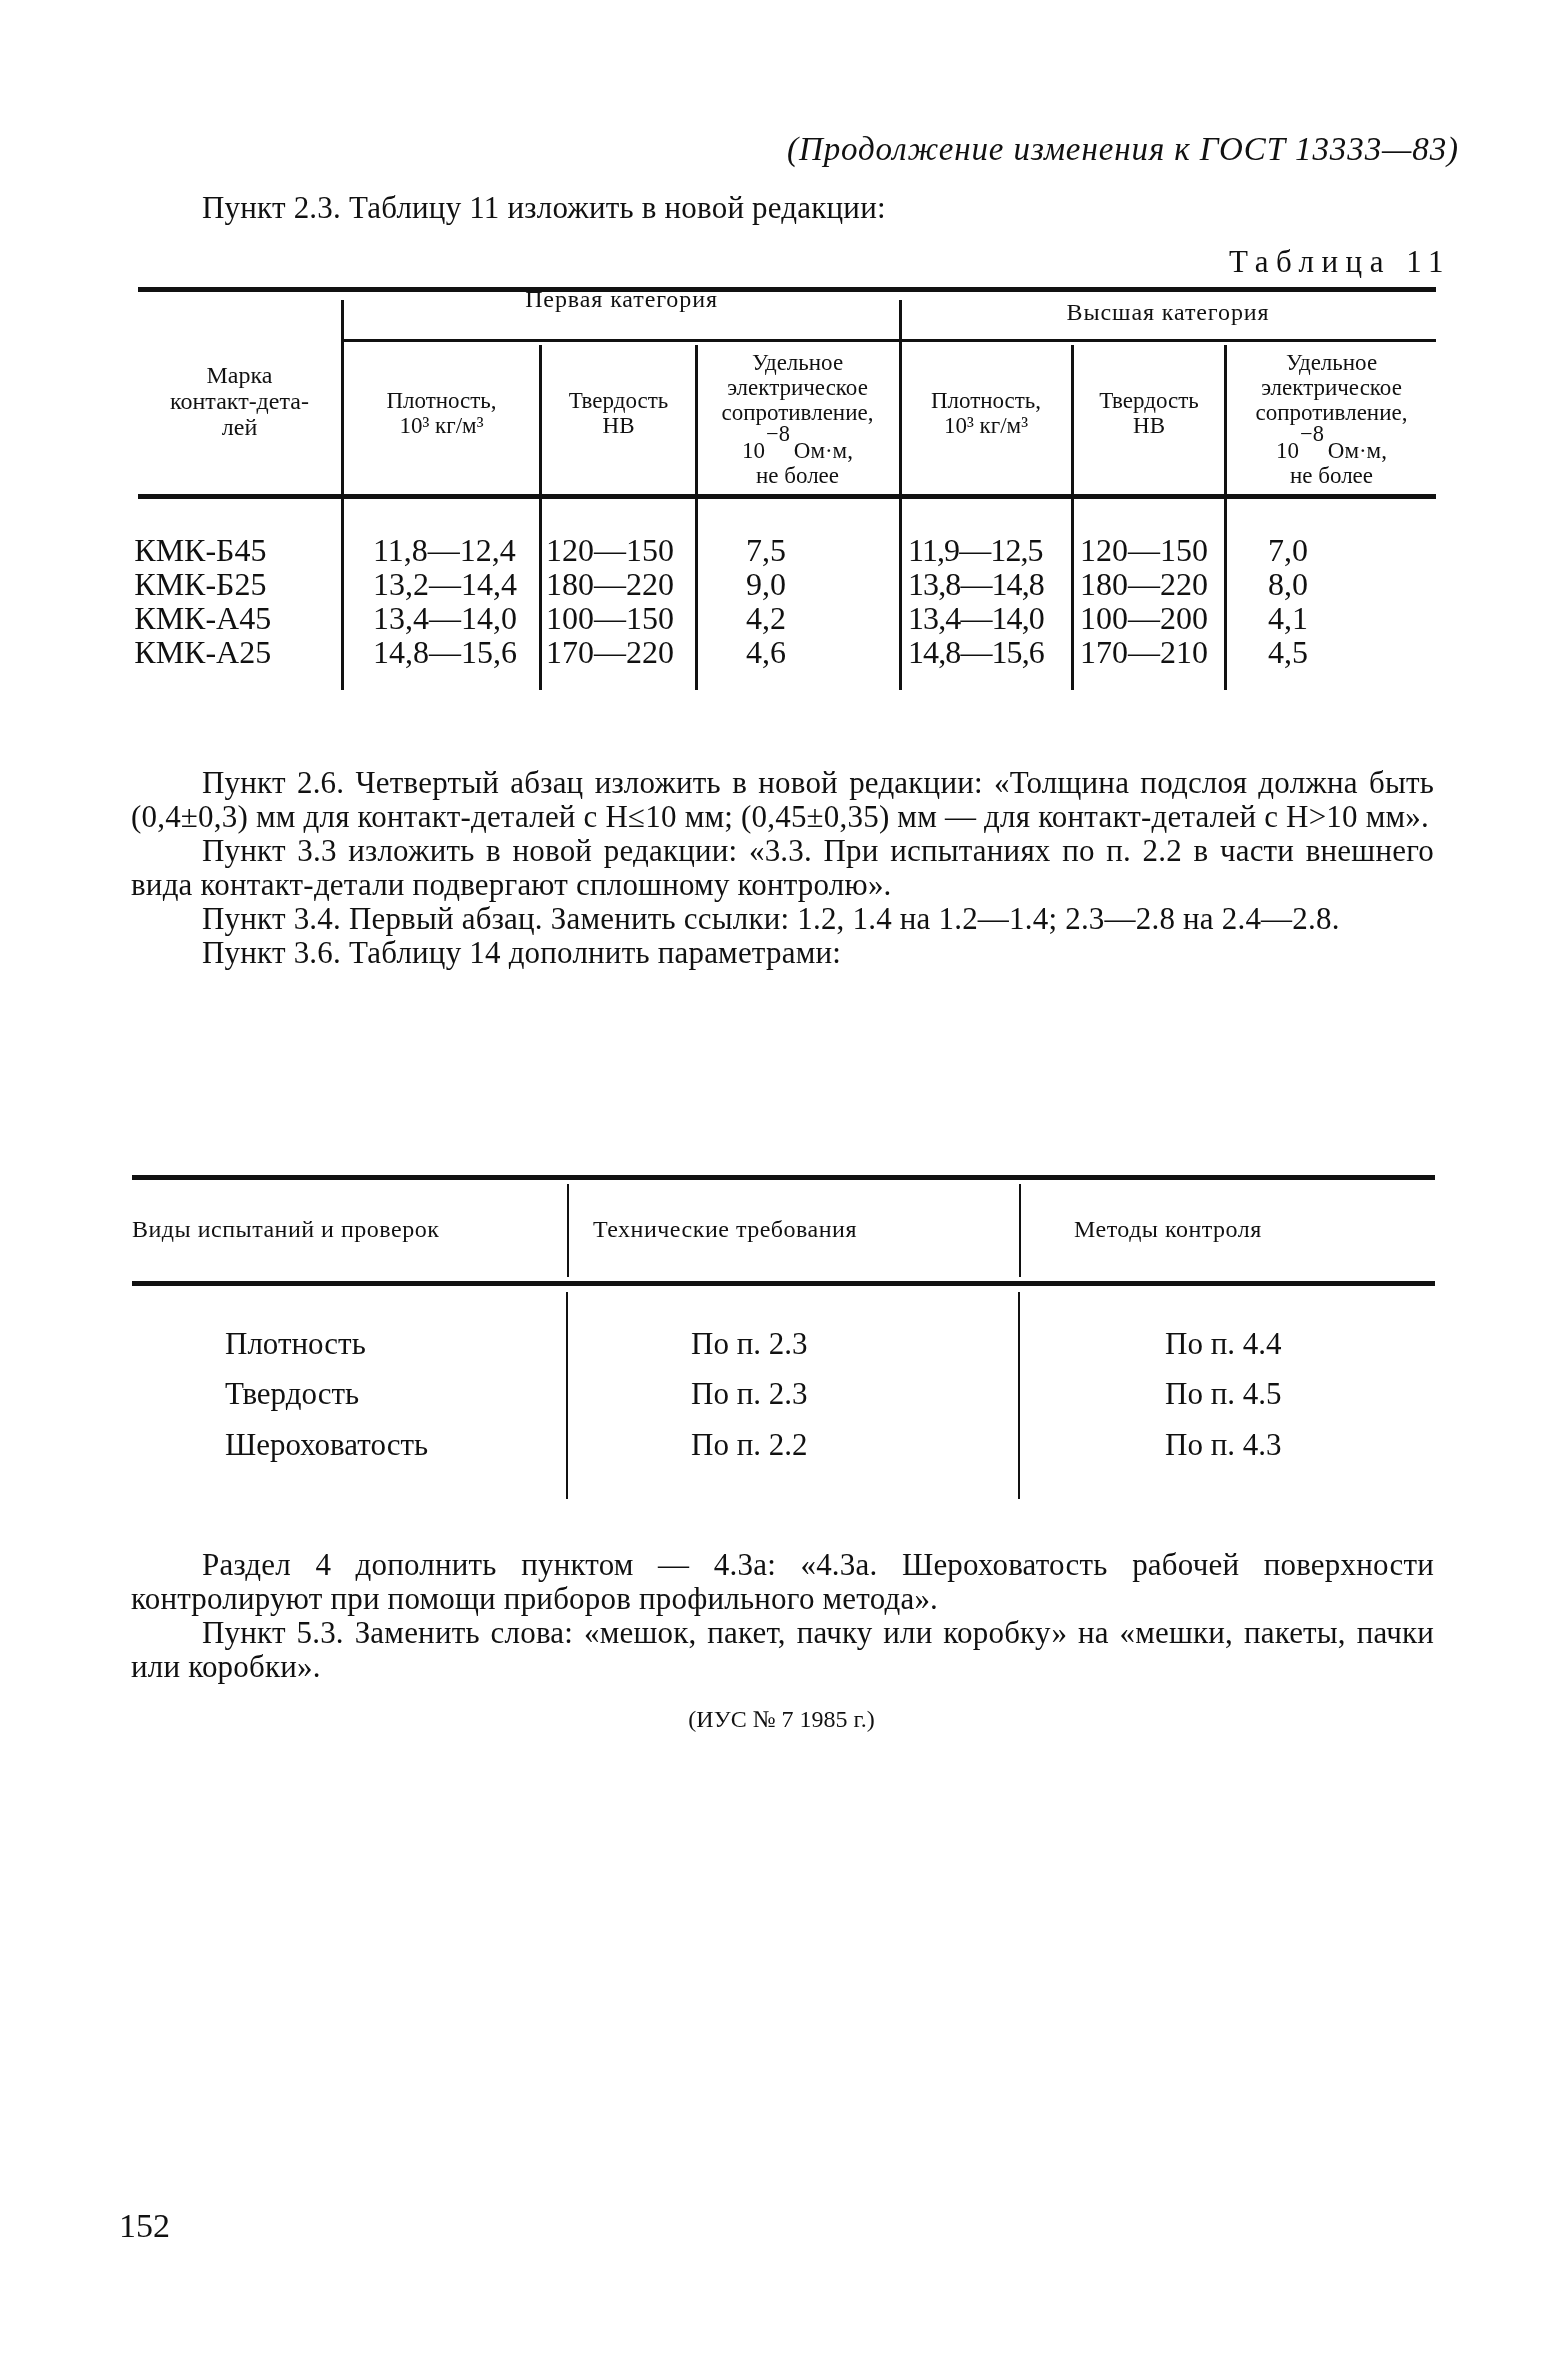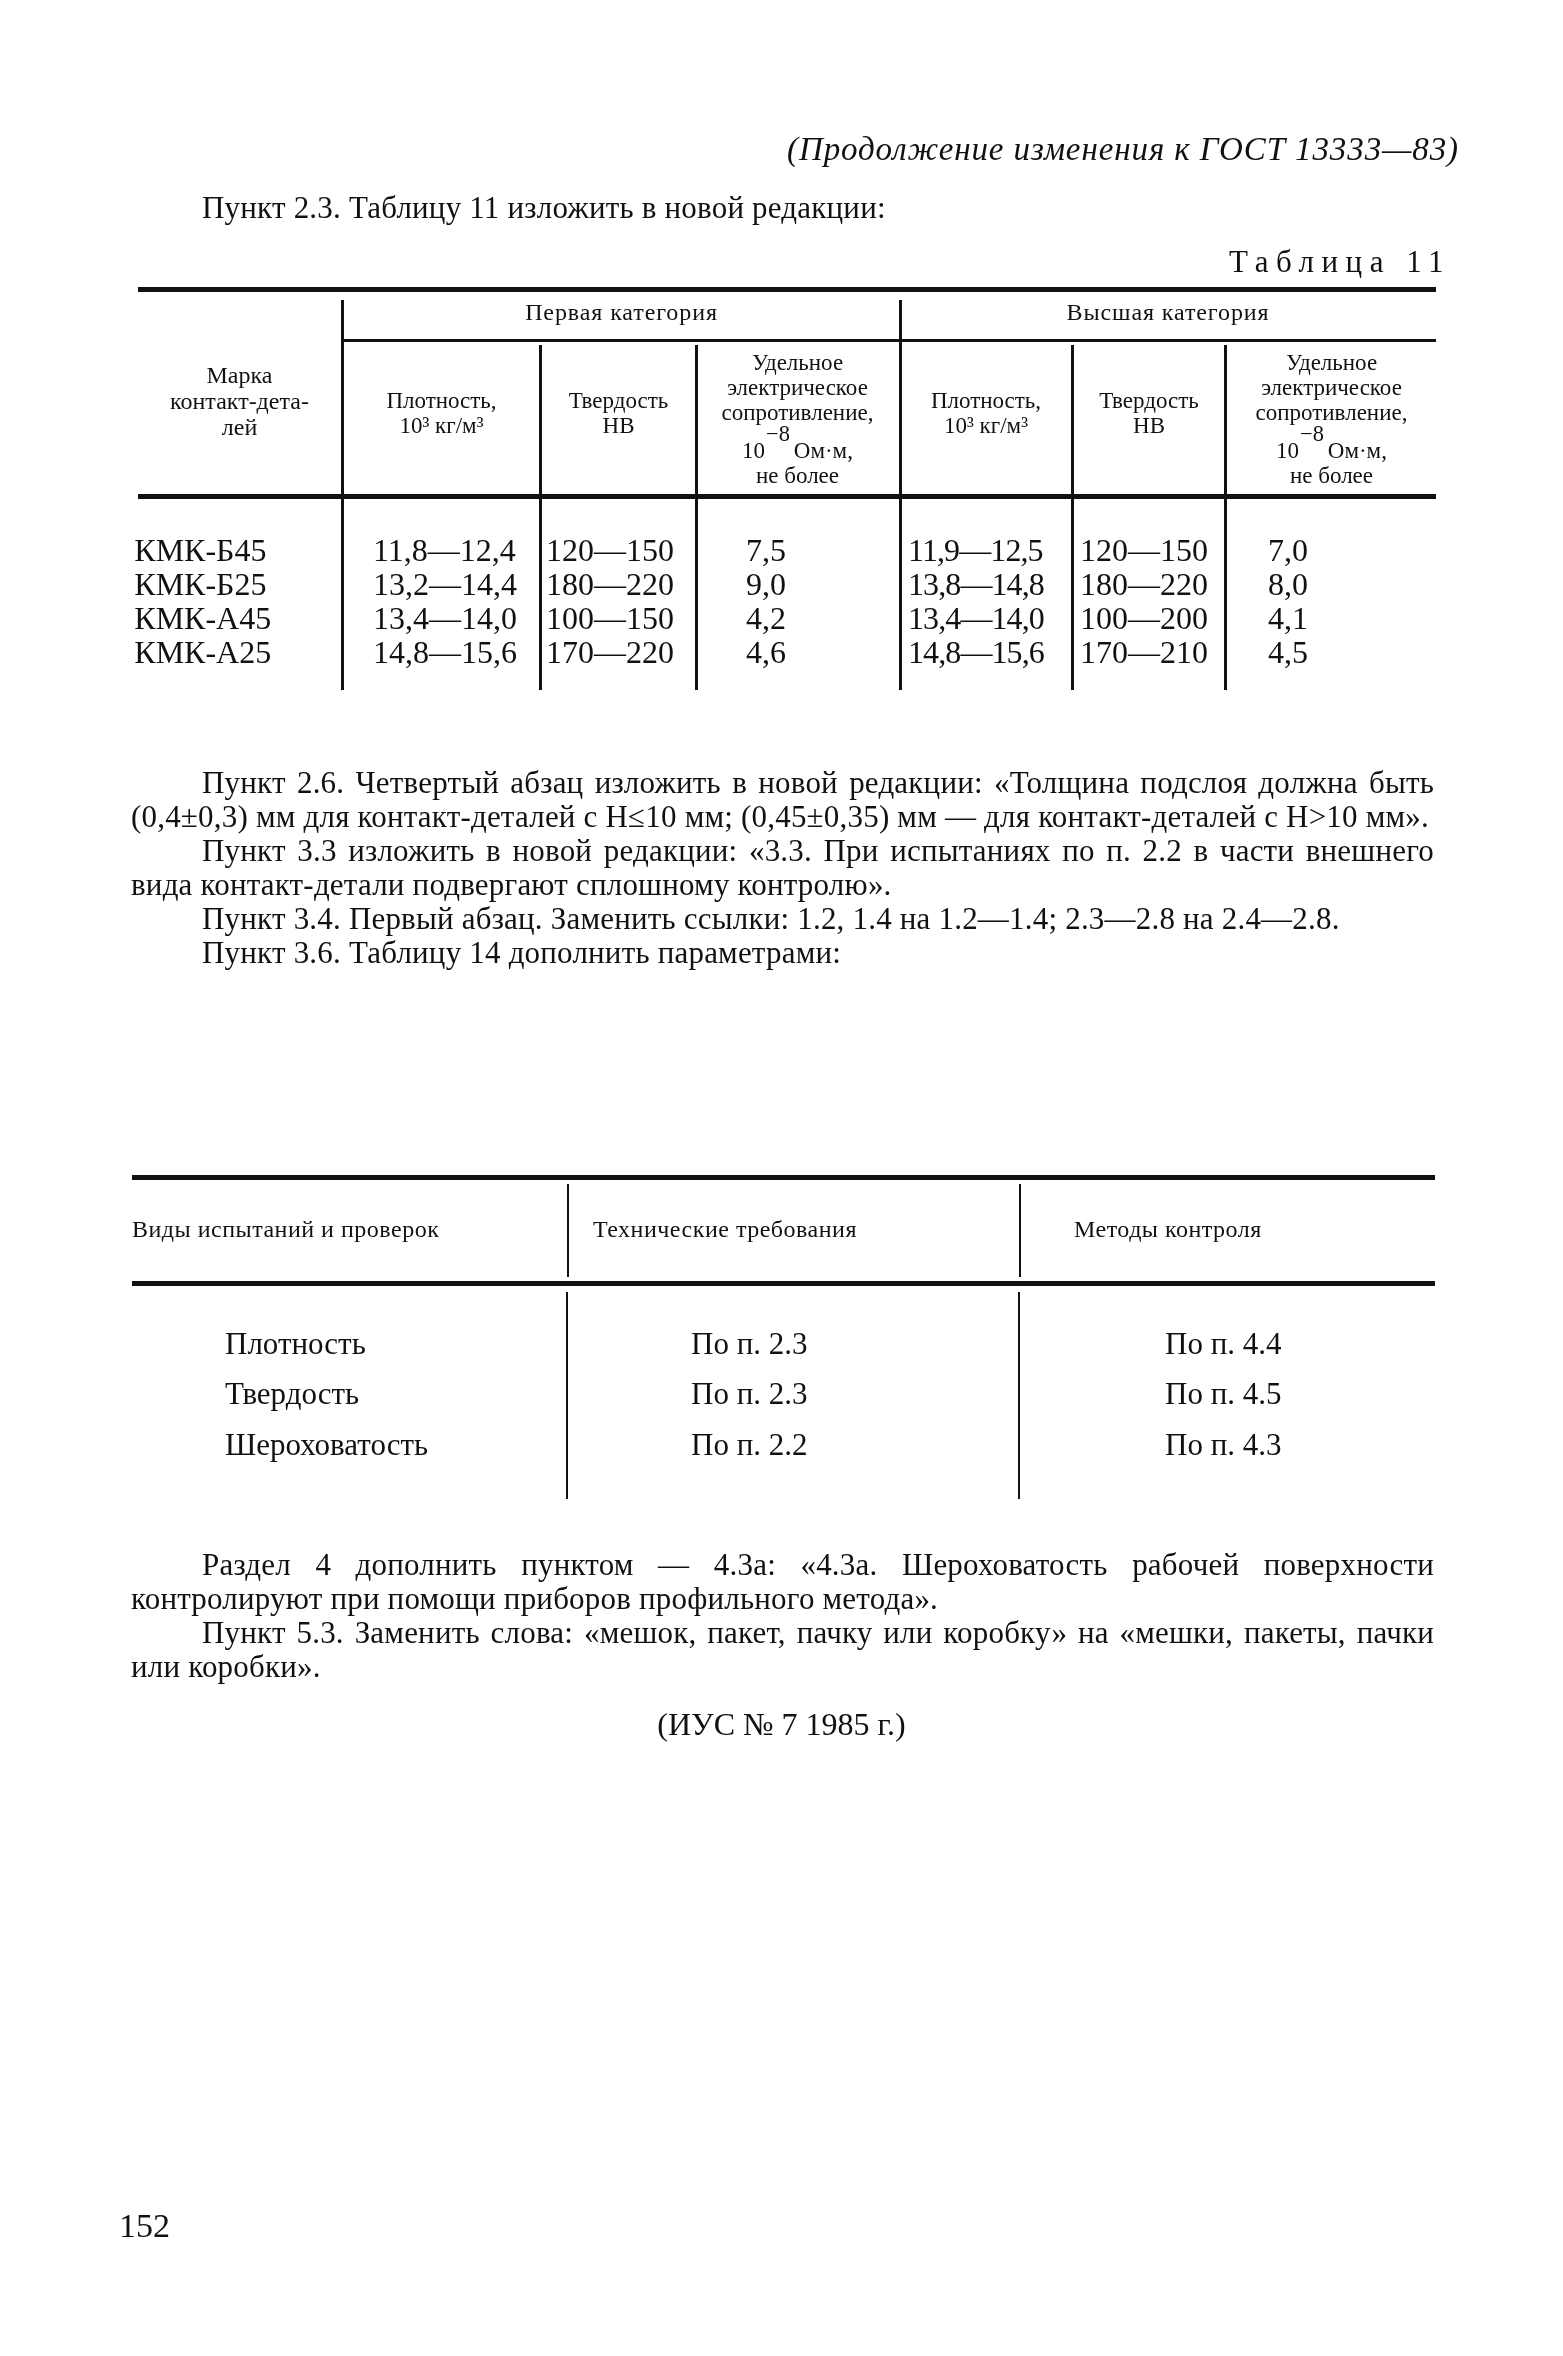--- a/index.html
+++ b/index.html
@@ -32,21 +32,21 @@
   .exp .e { position: absolute; font-size: 22.4px; top: -17px; left: 41px; }
 
   .p2 { top: 766px; }
 
   
   .t14 { top: 1175px; left: 132px; width: 1303px; height: 326px; }
   .t14 .hdr { position: absolute; font-size: 24px; letter-spacing: 0.5px; }
   .t14 .row { position: absolute; font-size: 31px; }
 
   .p3 { top: 1548px; }
-  .ius { top: 1706px; left: 0; width: 1563px; text-align: center; font-size: 32px; }
+  .ius { top: 1706px; left: 0; width: 1563px; text-align: center; font-size: 24px; }
   .page-num { top: 2207px; left: 119px; font-size: 34px; font-weight: normal; }
 </style>
 </head>
 <body>
 
 <div class="abs header-note">(Продолжение изменения к ГОСТ 13333—83)</div>
 
 <div class="abs para p1">
   <p>Пункт 2.3. Таблицу 11 изложить в новой редакции:</p>
 </div>
@@ -64,21 +64,21 @@
   <div class="vline" style="left:1086px;top:58px;height:345px;"></div>
 
   <div class="hline" style="left:206px;top:52px;width:1092px;"></div>
   <div class="rule-thick" style="top:207px;left:0;width:1298px;"></div>
 
   <div class="cell" style="left:0;top:75px;width:203px;font-size:24px;line-height:26px;">
     <div>Марка</div>
     <div>контакт-дета-</div>
     <div>лей</div>
   </div>
-  <div class="cell cat" style="left:206px;top:13px;width:555px;">Первая категория</div>
+  <div class="cell cat" style="left:206px;top:0;width:555px;">Первая категория</div>
   <div class="cell cat" style="left:763px;top:13px;width:534px;">Высшая категория</div>
 
   <div class="cell" style="left:206px;top:101px;width:195px;">
     <div>Плотность,</div>
     <div>10³ кг/м³</div>
   </div>
   <div class="cell" style="left:404px;top:101px;width:153px;">
     <div>Твердость</div>
     <div>НВ</div>
   </div>

